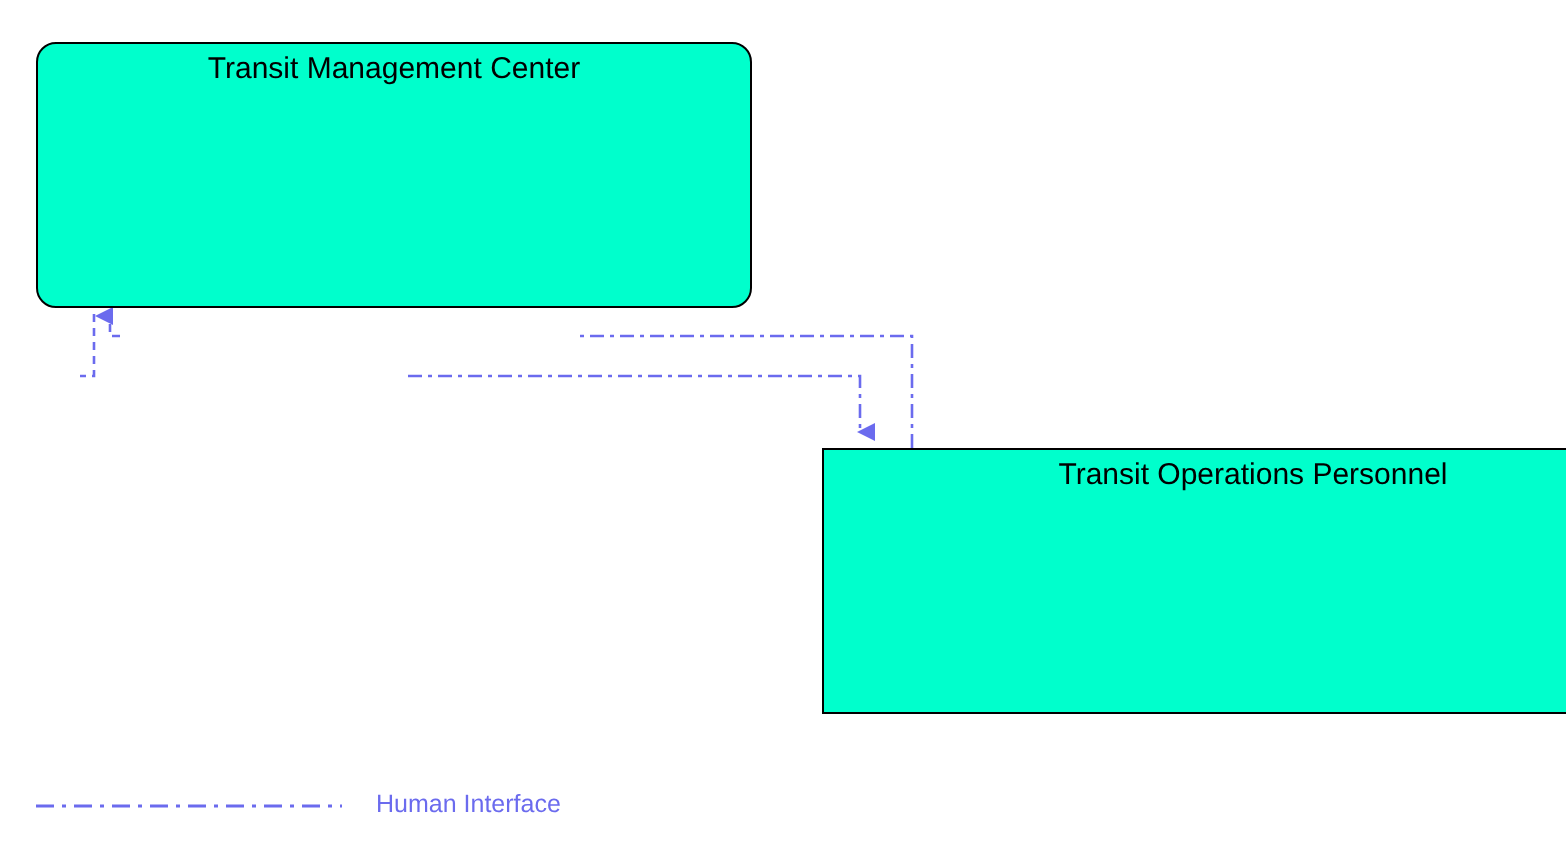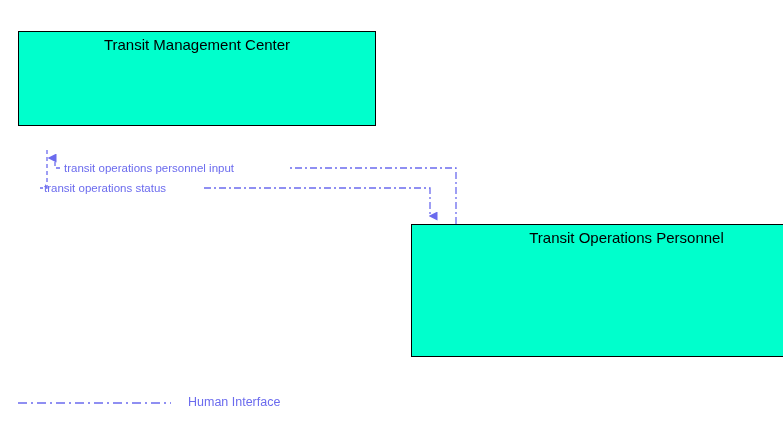--- a/index.html
+++ b/index.html
@@ -34,23 +34,24 @@
     top: 3px;
     text-align: center;
     font-size: 15px;
     line-height: 19px;
     color: #000000;
     white-space: nowrap;
     font-family: "Liberation Sans", sans-serif;
   }
   #box-transit-management-center {
     left: 18px;
-    top: 31px;
+    top: 21px;
     width: 358px;
-    height: 95px;
+    height: 133px;
+    border-radius: 10px;
   }
   #box-transit-operations-personnel {
     left: 411px;
     top: 224px;
     width: 431px;
     height: 133px;
   }
   .flow-label {
     position: absolute;
     font-size: 11.5px;
@@ -118,19 +119,17 @@
   </svg>
 
   <div class="entity-box" id="box-transit-management-center">
     <div class="entity-title">Transit Management Center</div>
   </div>
 
   <div class="entity-box" id="box-transit-operations-personnel">
     <div class="entity-title">Transit Operations Personnel</div>
   </div>
 
-  <div class="flow-label" id="flow-label-personnel-input">transit operations personnel input</div>
 
-  <div class="flow-label" id="flow-label-operations-status">transit operations status</div>
 
   <div class="legend-label">Human Interface</div>
 
 </div>
 
 </body></html>

